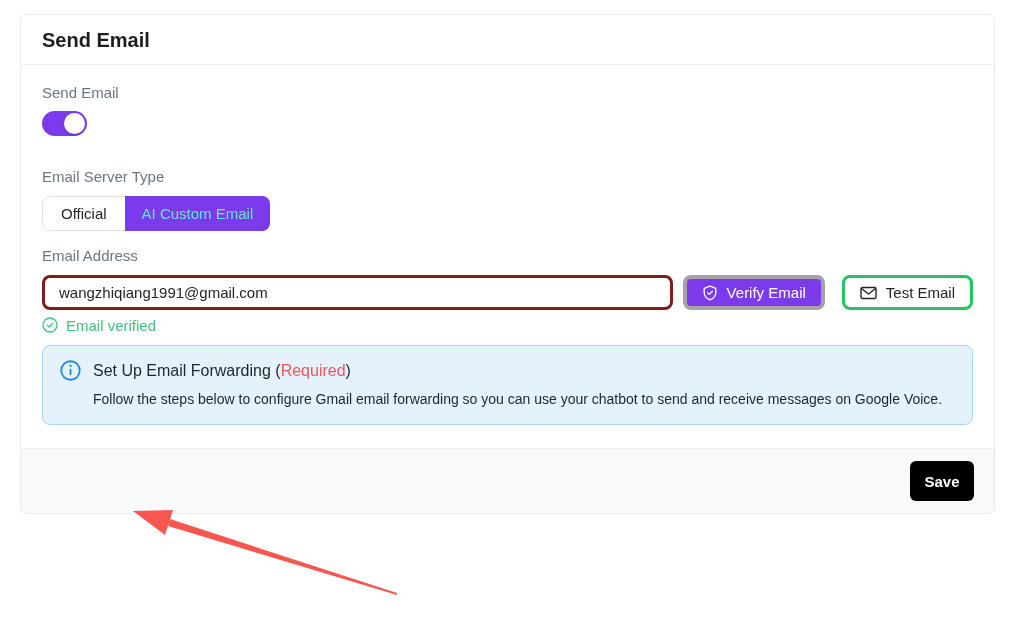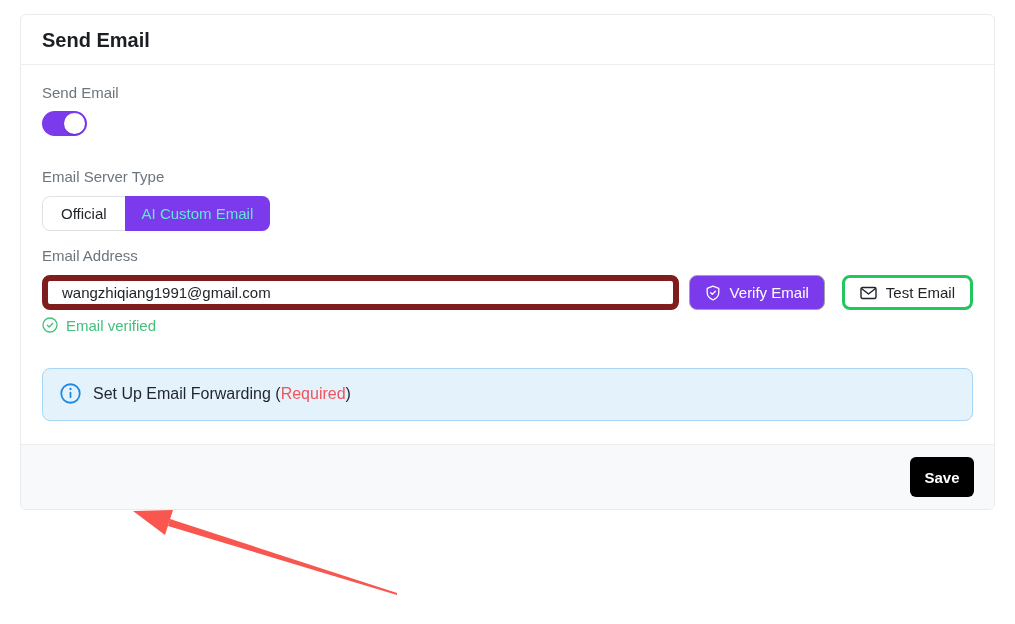--- a/index.html
+++ b/index.html
@@ -66,56 +66,56 @@
   }
 
   .label-server { margin-top: 32px; }
   .label-email { margin-top: 16px; }
 
   
   .email-row { margin-top: 10px; display: flex; align-items: center; }
   .email-input {
     flex: 1;
     height: 35px;
-    border: 6px solid #7f1d1d;
+    border: 3px solid #7f1d1d;
     border-radius: 8px;
     padding: 0 14px;
     font-family: inherit; font-size: 15px; color: #212529;
     outline: none; background: #fff;
   }
   .btn {
     height: 35px;
     border-radius: 8px;
     font-family: inherit; font-size: 15px;
     display: inline-flex; align-items: center; gap: 9px;
     cursor: pointer;
     white-space: nowrap;
   }
   .btn-verify {
     margin-left: 10px;
     background: #7c3aed; color: #ffffff;
-    border: 1px solid #a3a3a3;
+    border: 4px solid #a3a3a3;
     padding: 0 15px;
   }
   .btn-test {
     margin-left: 17px;
     background: #ffffff; color: #212529;
     border: 3px solid #22c55e;
     padding: 0 15px;
   }
 
   .verified-row {
     margin-top: 7px;
     display: flex; align-items: flex-start; gap: 8px;
     color: #43c17c; font-size: 15px;
   }
 
   
   .info-box {
-    margin-top: 34px;
+    margin-top: 11px;
     background: #e4f2fc;
     border: 1px solid #a9d6f5;
     border-radius: 8px;
     padding: 14px 17px 16px;
   }
   .info-title-row { display: flex; align-items: center; gap: 12px; }
   .info-title { font-size: 16px; color: #1f2430; }
   .info-required { color: #f0545c; }
   .info-desc {
     margin: 10px 0 0 33px;
@@ -222,20 +222,21 @@
       <div class="info-title-row">
         <span class="icon">
           <svg width="21" height="21" viewBox="0 0 20 20" fill="none">
             <circle cx="10" cy="10" r="8.8" stroke="#1e88e5" stroke-width="1.7"></circle>
             <rect x="9.15" y="8.4" width="1.7" height="6" rx="0.85" fill="#1e88e5"></rect>
             <circle cx="10" cy="5.7" r="1.1" fill="#1e88e5"></circle>
           </svg>
         </span>
         <span class="info-title"><span>Set Up Email Forwarding (</span><span class="info-required">Required</span><span>)</span></span>
       </div>
+      <div class="info-desc">Follow the steps below to configure Gmail email forwarding so you can use your chatbot to send and receive messages on Google Voice.</div>
     </div>
 
   </div>
 
   <div class="card-footer">
     <button class="btn-save">Save</button>
   </div>
 </div>
 
 <svg class="arrow-overlay" viewBox="0 0 1015 624">

